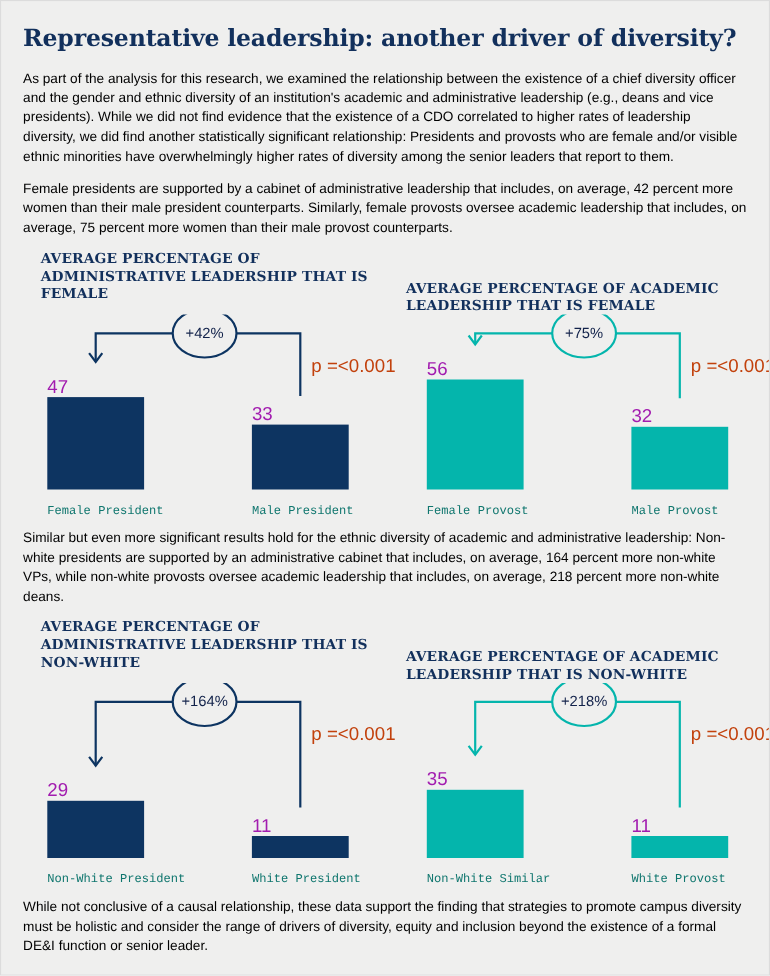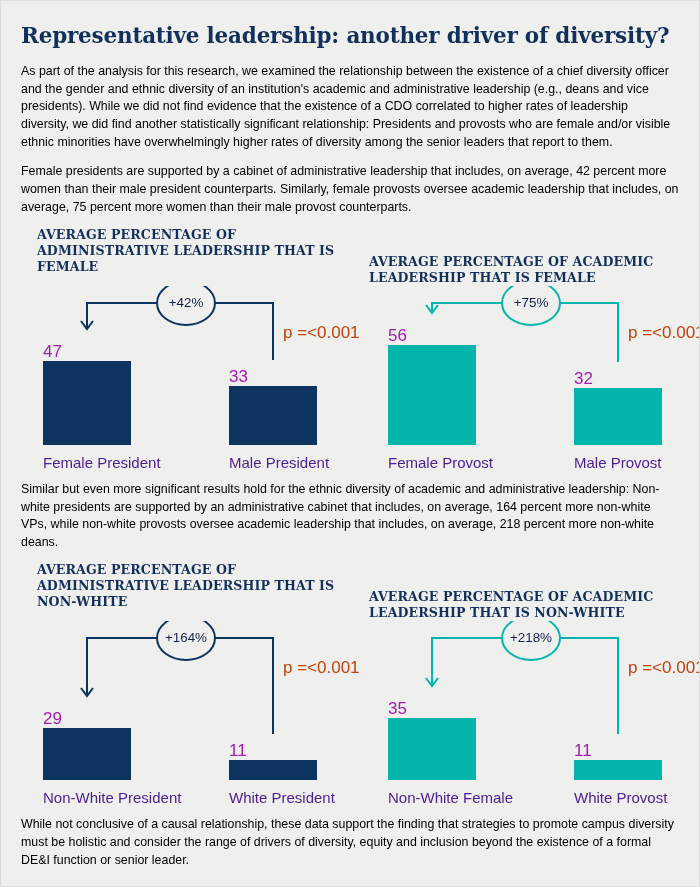--- a/index.html
+++ b/index.html
@@ -81,23 +81,23 @@
   .bar-label {
     position: absolute;
     font-size: 17px;
     color: #a21caf;
     font-family: "Liberation Sans", sans-serif;
     white-space: nowrap;
   }
   .cat-label {
     position: absolute;
     bottom: 10px;
-    font-size: 15px;
-    color: #4c1d95;
-    font-family: Liberation Sans, sans-serif;
+    font-size: 11px;
+    color: #0f766e;
+    font-family: Liberation Mono, monospace;
     white-space: nowrap;
   }
   .pval {
     position: absolute;
     font-size: 17px;
     color: #c2410c;
     font-family: "Liberation Sans", sans-serif;
     white-space: nowrap;
   }
   .badge-text {
@@ -190,21 +190,21 @@
             <path d="M 136 17 H 66 V 65" stroke="#04b5ac" stroke-width="2" fill="none"></path>
             <path d="M 60 57 L 66 65 L 72 57" stroke="#04b5ac" stroke-width="2" fill="none"></path>
             <path d="M 194 17 H 252 V 113" stroke="#04b5ac" stroke-width="2" fill="none"></path>
             <ellipse cx="165" cy="17" rx="29" ry="22" fill="#efefee" stroke="#04b5ac" stroke-width="2"></ellipse>
           </svg>
           <div class="badge-text" style="left: 136px; top: 9px; width: 58px;">+218%</div>
           <div class="bar" style="left: 22px; width: 88px; height: 62px; background: rgb(4, 181, 172);"></div>
           <div class="bar" style="left: 208px; width: 88px; height: 20px; background: rgb(4, 181, 172);"></div>
           <div class="bar-label" style="left: 22px; top: 78px;">35</div>
           <div class="bar-label" style="left: 208px; top: 120px;">11</div>
-          <div class="cat-label" style="left: 22px;">Non-White Female</div>
+          <div class="cat-label" style="left: 22px;">Non-White Similar</div>
           <div class="cat-label" style="left: 208px;">White Provost</div>
           <div class="pval" style="left: 262px; top: 37px;">p =&lt;0.001</div>
         </div>
   </div>
 
   <p class="para">While not conclusive of a causal relationship, these data support the finding that strategies to promote campus diversity must be holistic and consider the range of drivers of diversity, equity and inclusion beyond the existence of a formal DE&amp;I function or senior leader.</p>
 
  </div>
 </div>
 

